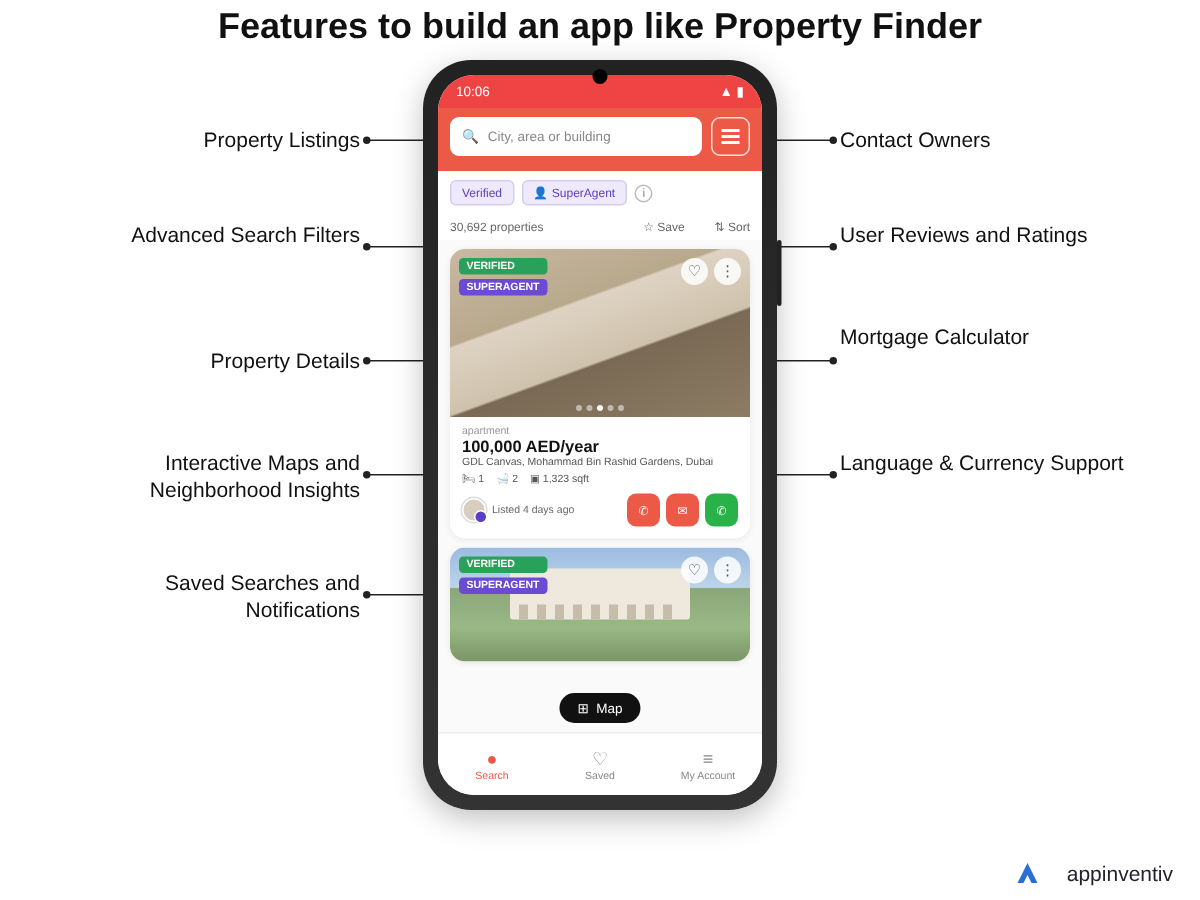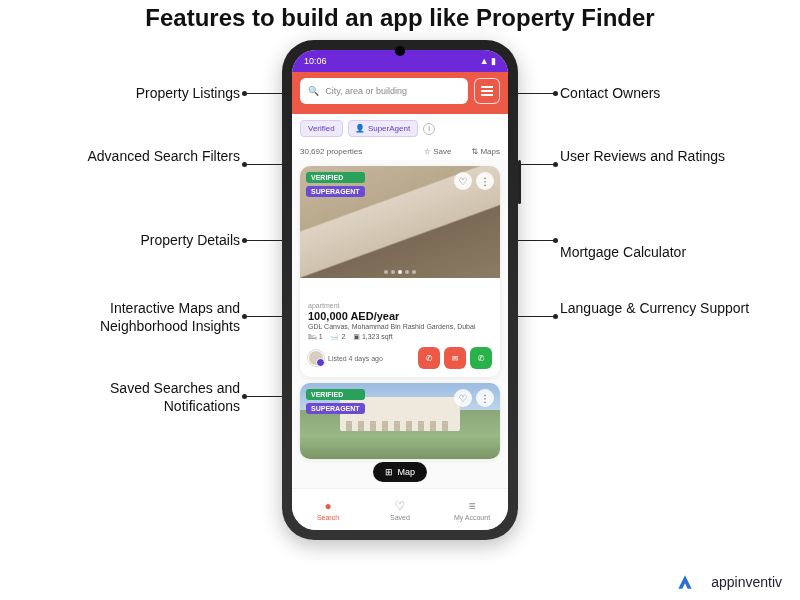--- a/index.html
+++ b/index.html
@@ -35,21 +35,21 @@
 }
 .screen {
   width: 100%; height: 100%;
   background: #fafafa;
   border-radius: 24px;
   overflow: hidden;
   position: relative;
   display: flex; flex-direction: column;
 }
 .camera { position:absolute; left:50%; top:6px; transform:translateX(-50%); width:10px; height:10px; background:#000; border-radius:50%; z-index:20;}
-.statusbar { height: 22px; display:flex; align-items:center; justify-content:space-between; padding:0 12px; font-size: 9px; color:#fff; background:#6d28d9; }
+.statusbar { height: 22px; display:flex; align-items:center; justify-content:space-between; padding:0 12px; font-size: 9px; color:#fff; background:#ef4444; }
 
 .topbar { background:#ec5a47; padding:6px 8px 10px; display:flex; gap:6px; align-items:center; }
 .searchbox { flex:1; background:#fff; border-radius:6px; height:26px; display:flex; align-items:center; gap:6px; padding:0 8px; color:#888; font-size:9px;}
 .filterbtn { width:26px; height:26px; background:#ec5a47; border:1px solid rgba(255,255,255,.8); border-radius:6px; display:flex; align-items:center; justify-content:center; }
 .filterbtn span{display:block;width:12px;height:2px;background:#fff;box-shadow:0 -4px 0 #fff,0 4px 0 #fff;}
 
 .chiprow { padding:6px 8px; display:flex; gap:5px; align-items:center; background:#fff;}
 .chip { font-size:8px; padding:3px 7px; border-radius:4px; background:#eee9fb; color:#5a3ec8; border:1px solid #d5ccf2;}
 .infoicon{width:12px;height:12px;border:1px solid #bbb;border-radius:50%;display:flex;align-items:center;justify-content:center;font-size:8px;color:#888;}
 
@@ -64,21 +64,21 @@
 .villa::before{content:"";position:absolute;inset:auto 6px 0 6px;height:10px;background:repeating-linear-gradient(90deg,#c6bca8 0 6px,transparent 6px 12px);}
 .tags{position:absolute;left:6px;top:6px;display:flex;flex-direction:column;gap:3px;}
 .tag{font-size:7px;padding:2px 5px;border-radius:3px;color:#fff;font-weight:600;}
 .tag.verified{background:#2aa15a;}
 .tag.super{background:#6a4bd1;}
 .cardicons{position:absolute;right:6px;top:6px;display:flex;gap:4px;}
 .roundicn{width:18px;height:18px;border-radius:50%;background:rgba(255,255,255,.85);display:flex;align-items:center;justify-content:center;font-size:10px;color:#555;}
 .dots{position:absolute;bottom:4px;left:50%;transform:translateX(-50%);display:flex;gap:3px;}
 .dot{width:4px;height:4px;border-radius:50%;background:rgba(255,255,255,.5);} .dot.active{background:#fff;}
 
-.cardbody{padding:6px 8px 8px;font-size:8px;color:#555;margin-top:18px;}
+.cardbody{padding:6px 8px 8px;font-size:8px;color:#555;}
 .cardbody .agent{color:#999;font-size:7px;}
 .cardbody .price{color:#111;font-weight:700;font-size:11px;margin-top:1px;}
 .cardbody .addr{font-size:7px;color:#555;margin-top:1px;white-space:nowrap;overflow:hidden;text-overflow:ellipsis;}
 .specs{display:flex;gap:8px;margin-top:3px;font-size:7px;color:#555;}
 .agentrow{display:flex;justify-content:space-between;align-items:center;margin-top:6px;}
 .agentrow .left{display:flex;align-items:center;gap:4px;font-size:7px;color:#666;}
 .avatar{width:16px;height:16px;border-radius:50%;background:#d8cdbf;border:1px solid #fff;box-shadow:0 0 0 1px #ddd;position:relative;}
 .avatar::after{content:"";position:absolute;right:-2px;bottom:-2px;width:7px;height:7px;border-radius:50%;background:#5a3ec8;border:1px solid #fff;}
 .ctas{display:flex;gap:4px;}
 .cta{width:22px;height:22px;border-radius:6px;display:flex;align-items:center;justify-content:center;color:#fff;}
@@ -125,21 +125,21 @@
 
   <div class="feat left" style="right:560px;top:340px;width:180px">Saved Searches and Notifications</div>
   <div class="conn" style="left:245px;top:356px;width:55px"></div>
 
   <div class="feat" style="left:560px;top:45px;width:180px">Contact Owners</div>
   <div class="conn r" style="left:500px;top:53px;width:55px"></div>
 
   <div class="feat" style="left:560px;top:108px;width:180px">User Reviews and Ratings</div>
   <div class="conn r" style="left:500px;top:124px;width:55px"></div>
 
-  <div class="feat" style="left:560px;top:204px;width:200px">Mortgage Calculator</div>
+  <div class="feat" style="left:560px;top:176px;width:200px">Mortgage Calculator</div>
   <div class="conn r" style="left:500px;top:200px;width:55px"></div>
 
   <div class="feat" style="left:560px;top:260px;width:200px">Language &amp; Currency Support</div>
   <div class="conn r" style="left:500px;top:276px;width:55px"></div>
 
   <div class="phone">
     <div class="camera"></div>
     <div class="screen">
       <div class="statusbar">
         <span>10:06</span>
@@ -156,21 +156,21 @@
       </div>
       <div class="chiprow">
         <div class="chip"><span>Verified</span></div>
         <div class="chip">👤 <span>SuperAgent</span></div>
         <div class="infoicon">i</div>
       </div>
       <div class="metarow">
         <span>30,692 properties</span>
         <div class="metaactions">
           <span>☆ <span>Save</span></span>
-          <span>⇅ <span>Maps</span></span>
+          <span>⇅ <span>Sort</span></span>
         </div>
       </div>
       <div class="scroll">
 
         <div class="card">
           <div class="cardimg">
             <div class="tags">
               <div class="tag verified">VERIFIED</div>
               <div class="tag super">SUPERAGENT</div>
             </div>

